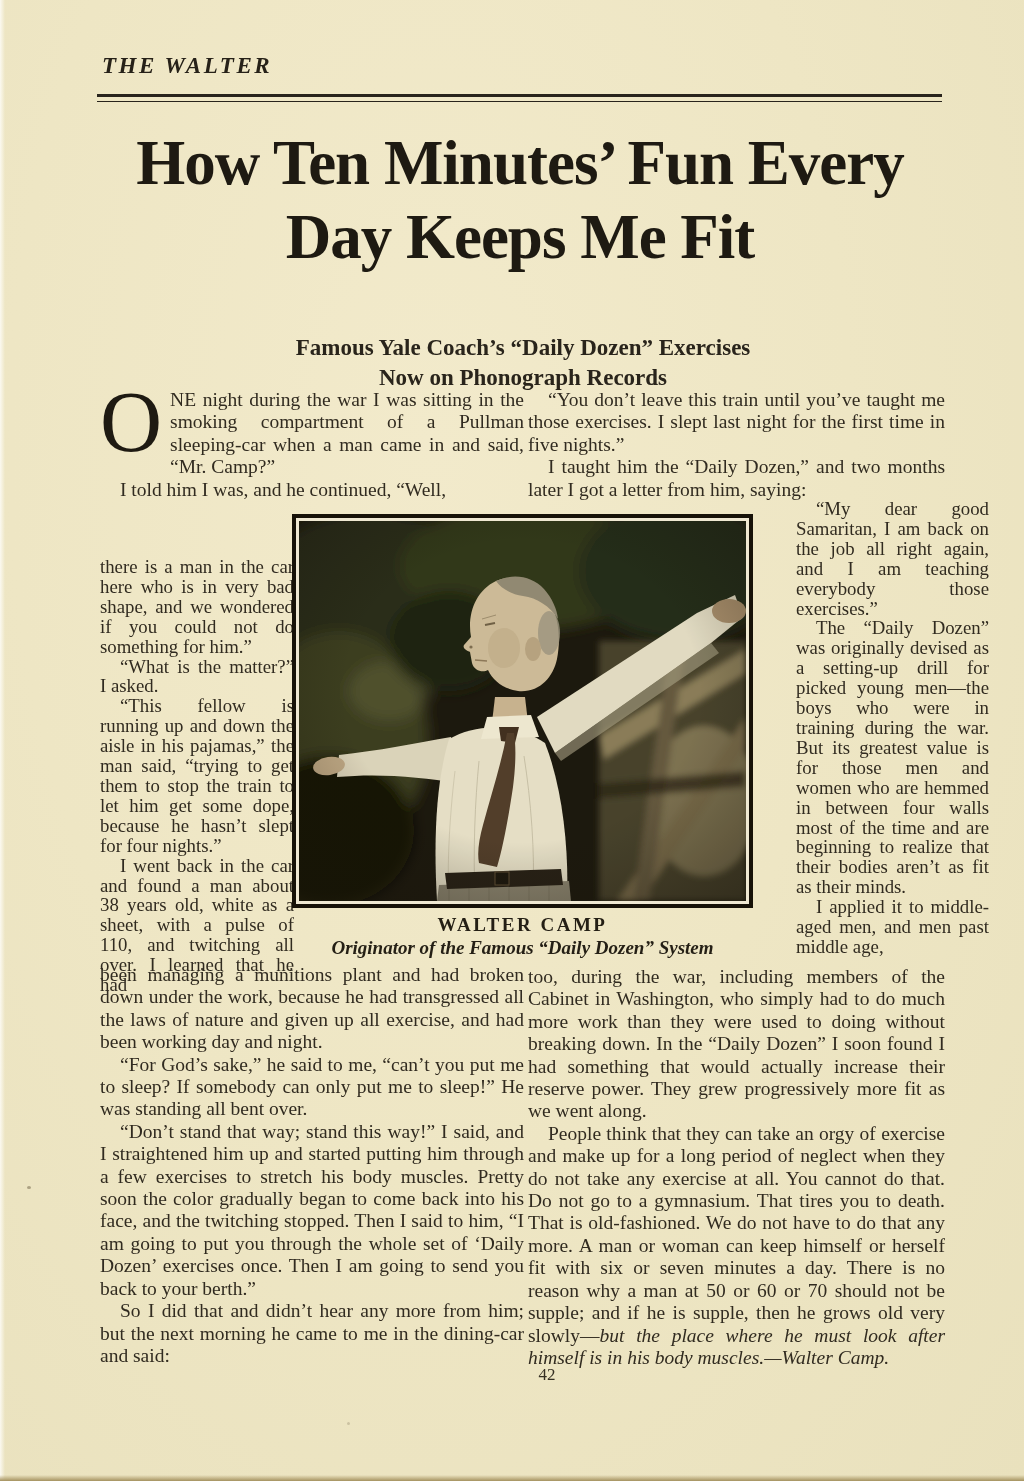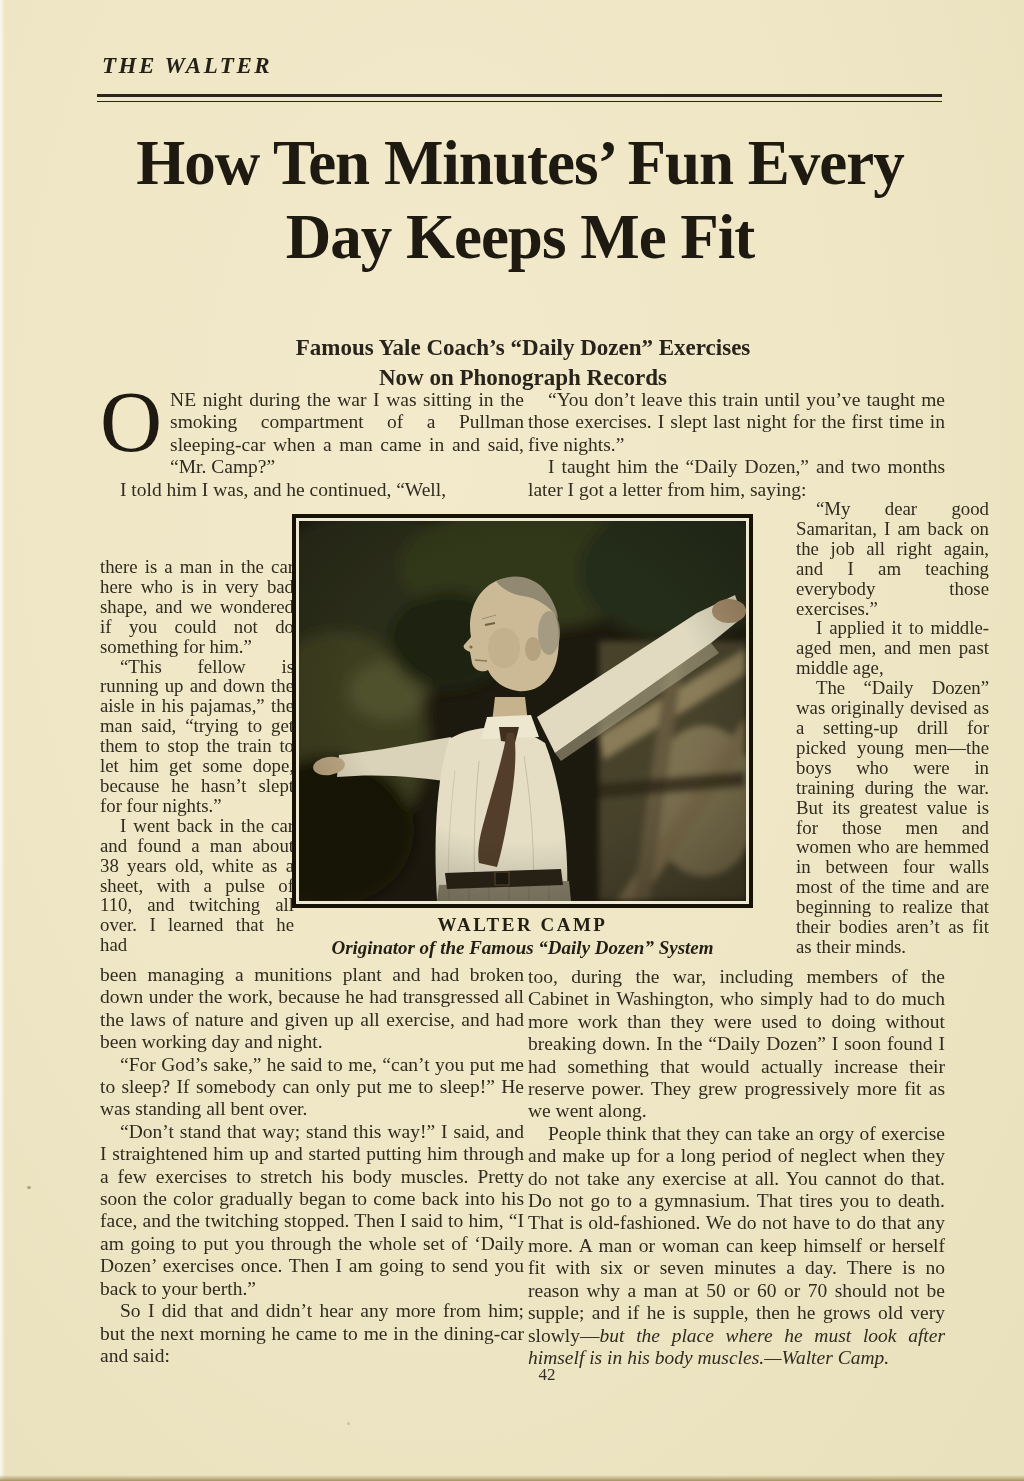--- a/index.html
+++ b/index.html
@@ -74,40 +74,41 @@
     <span>Now on Phonograph Records</span>
   </div>
 
   <div class="col wide" style="left:100px;top:389px;width:424px;">
     <p><span class="dropcap">O</span><span>NE night during the war I was sitting in the smoking compartment of a Pullman sleeping-car when a man came in and said, “Mr. Camp?”</span></p>
     <p class="ind">I told him I was, and he continued, “Well,</p>
   </div>
 
   <div class="col narrow" style="left:100px;top:513px;width:194px;margin-top:44px;">
     <p>there is a man in the car here who is in very bad shape, and we wondered if you could not do something for him.”</p>
+    <p class="ind">“What is the matter?” I asked.</p>
     <p class="ind">“This fellow is running up and down the aisle in his pajamas,” the man said, “trying to get them to stop the train to let him get some dope, because he hasn’t slept for four nights.”</p>
     <p class="ind">I went back in the car and found a man about 38 years old, white as a sheet, with a pulse of 110, and twitching all over. I learned that he had</p>
   </div>
 
   <div class="col wide" style="left:100px;top:964px;width:424px;">
     <p>been managing a munitions plant and had broken down under the work, because he had transgressed all the laws of nature and given up all exercise, and had been working day and night.</p>
     <p class="ind">“For God’s sake,” he said to me, “can’t you put me to sleep? If somebody can only put me to sleep!” He was standing all bent over.</p>
     <p class="ind">“Don’t stand that way; stand this way!” I said, and I straightened him up and started putting him through a few exercises to stretch his body muscles. Pretty soon the color gradually began to come back into his face, and the twitching stopped. Then I said to him, “I am going to put you through the whole set of ‘Daily Dozen’ exercises once. Then I am going to send you back to your berth.”</p>
     <p class="ind">So I did that and didn’t hear any more from him; but the next morning he came to me in the dining-car and said:</p>
   </div>
 
   <div class="col wide" style="left:528px;top:389px;width:417px;">
     <p class="ind">“You don’t leave this train until you’ve taught me those exercises. I slept last night for the first time in five nights.”</p>
     <p class="ind">I taught him the “Daily Dozen,” and two months later I got a letter from him, saying:</p>
   </div>
 
   <div class="col narrow" style="left:752px;top:499px;width:193px;margin-left:44px;">
     <p class="ind">“My dear good Samaritan, I am back on the job all right again, and I am teaching everybody those exercises.”</p>
+    <p class="ind">The “Daily Dozen” was originally devised as a setting-up drill for picked young men—the boys who were in training during the war. But its greatest value is for those men and women who are hemmed in between four walls most of the time and are beginning to realize that their bodies aren’t as fit as their minds.</p>
     <p class="ind">I applied it to middle-aged men, and men past middle age,</p>
-    <p class="ind">The “Daily Dozen” was originally devised as a setting-up drill for picked young men—the boys who were in training during the war. But its greatest value is for those men and women who are hemmed in between four walls most of the time and are beginning to realize that their bodies aren’t as fit as their minds.</p>
   </div>
 
   <div class="col wide" style="left:528px;top:966px;width:417px;">
     <p>too, during the war, including members of the Cabinet in Washington, who simply had to do much more work than they were used to doing without breaking down. In the “Daily Dozen” I soon found I had something that would actually increase their reserve power. They grew progressively more fit as we went along.</p>
     <p class="ind"><span>People think that they can take an orgy of exercise and make up for a long period of neglect when they do not take any exercise at all. You cannot do that. Do not go to a gymnasium. That tires you to death. That is old-fashioned. We do not have to do that any more. A man or woman can keep himself or herself fit with six or seven minutes a day. There is no reason why a man at 50 or 60 or 70 should not be supple; and if he is supple, then he grows old very slowly—</span><span class="it">but the place where he must look after himself is in his body muscles.—Walter Camp.</span></p>
   </div>
 
   <div class="photo-frame">
     <div class="photo-inner">
       <svg viewBox="0 0 447 380" preserveAspectRatio="none">

